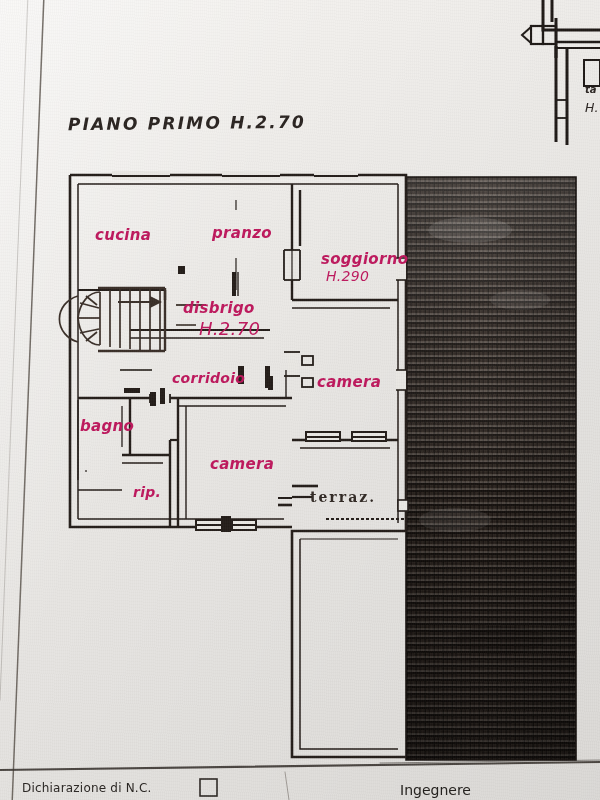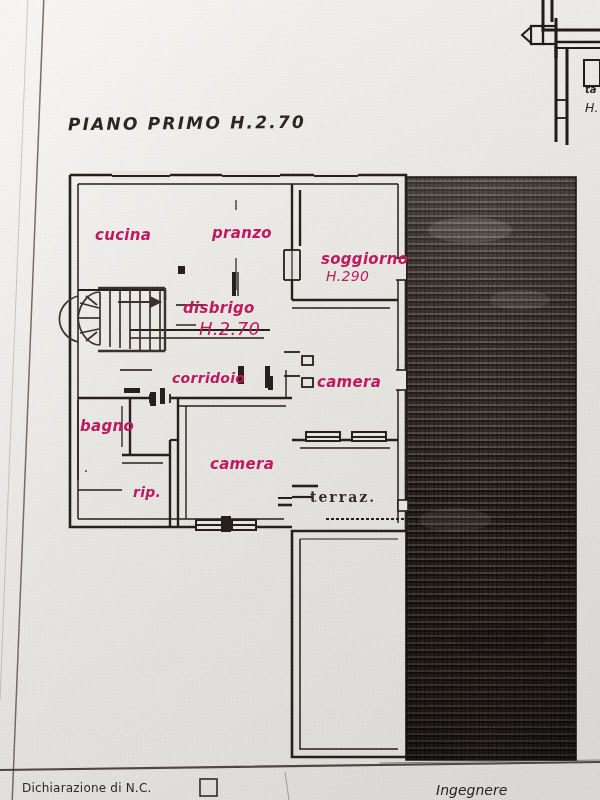--- a/index.html
+++ b/index.html
@@ -76,24 +76,22 @@
     font-size: 12px;
     color: #2a2623;
     font-family: "DejaVu Sans", sans-serif;
     letter-spacing: 0.2px;
   }
   #bottomRightText {
     position: absolute;
     left: 400px;
     top: 782px;
     font-size: 14px;
-    font-style: italic;
     color: #23201d;
     font-family: "DejaVu Sans", sans-serif;
-    margin-left: 36px;
   }
   #cornerTextA {
     position: absolute;
     left: 585px;
     top: 84px;
     font-size: 10px;
     font-style: italic;
     font-weight: 700;
     color: #2a2421;
   }

